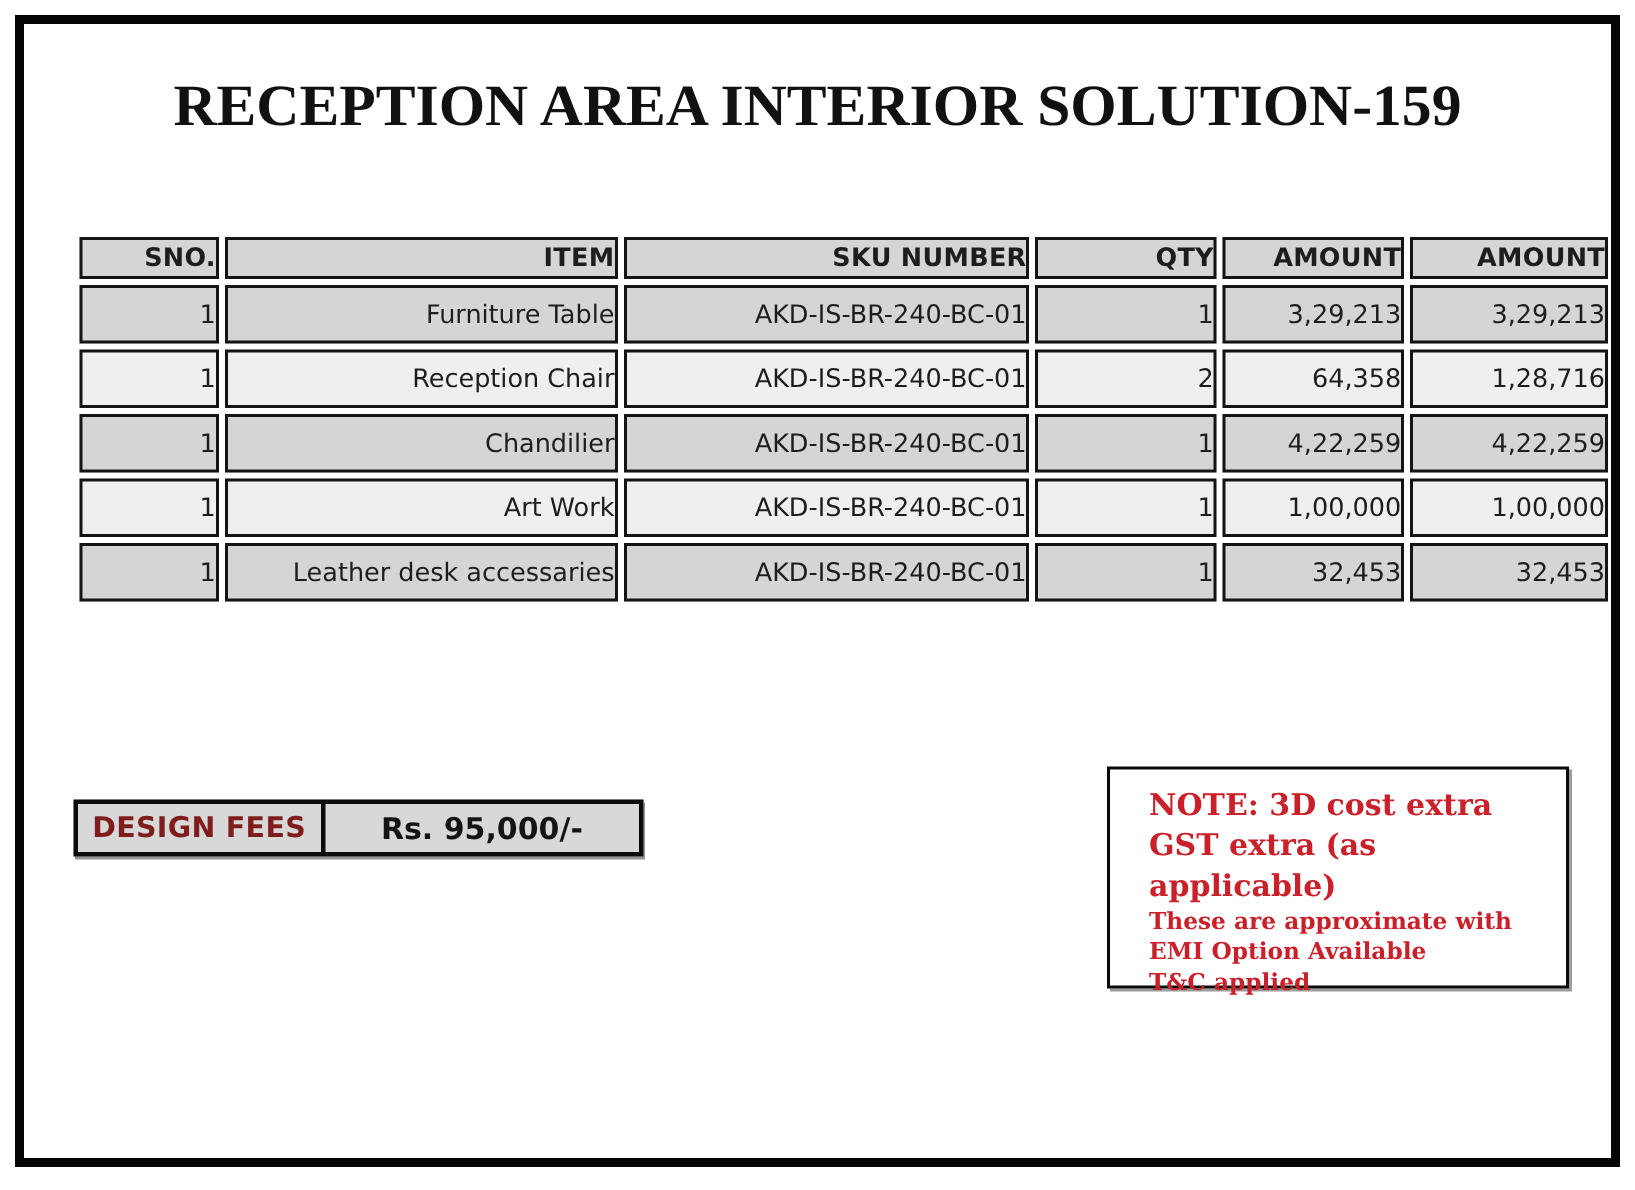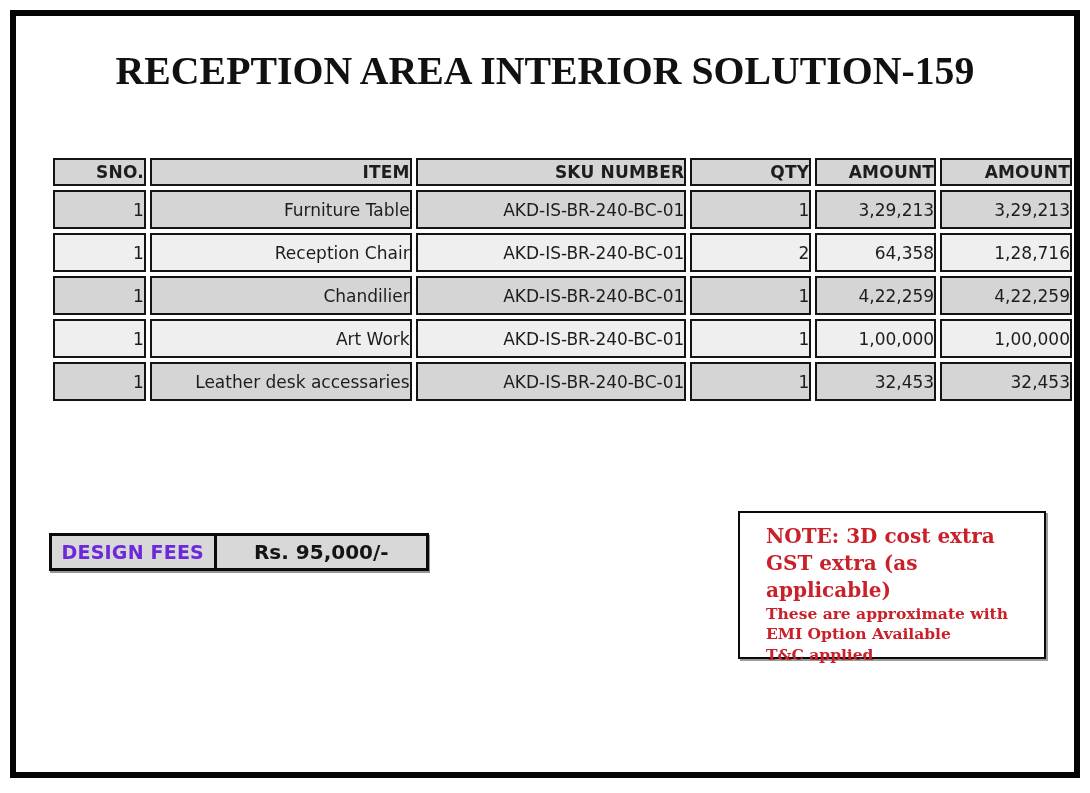--- a/index.html
+++ b/index.html
@@ -35,21 +35,21 @@
   table.items tbody tr:nth-child(even) td { background: #efefef; }
   .fees-box {
     position: absolute; left: 33px; top: 517px; width: 380px; height: 38px;
     border: 3px solid #0a0a0a; background: #d8d8d8;
     display: flex; align-items: stretch;
     box-shadow: 1px 2px 0 rgba(60,60,60,0.55);
   }
   .fees-label {
     width: 44%; display: flex; align-items: center; justify-content: center;
     border-right: 3px solid #0a0a0a;
-    font-size: 19px; font-weight: 700; color: #6d28d9; letter-spacing: 0.2px;
+    font-size: 19px; font-weight: 700; color: #7f1d1d; letter-spacing: 0.2px;
   }
   .fees-value {
     flex: 1; display: flex; align-items: center; justify-content: center;
     font-size: 20px; font-weight: 700; color: #141414;
   }
   .total-line {
     position: absolute; left: 33px; top: 568px;
     font-size: 23px; font-weight: 700; color: #c9202a; letter-spacing: 0.2px;
   }
   .note-box {

